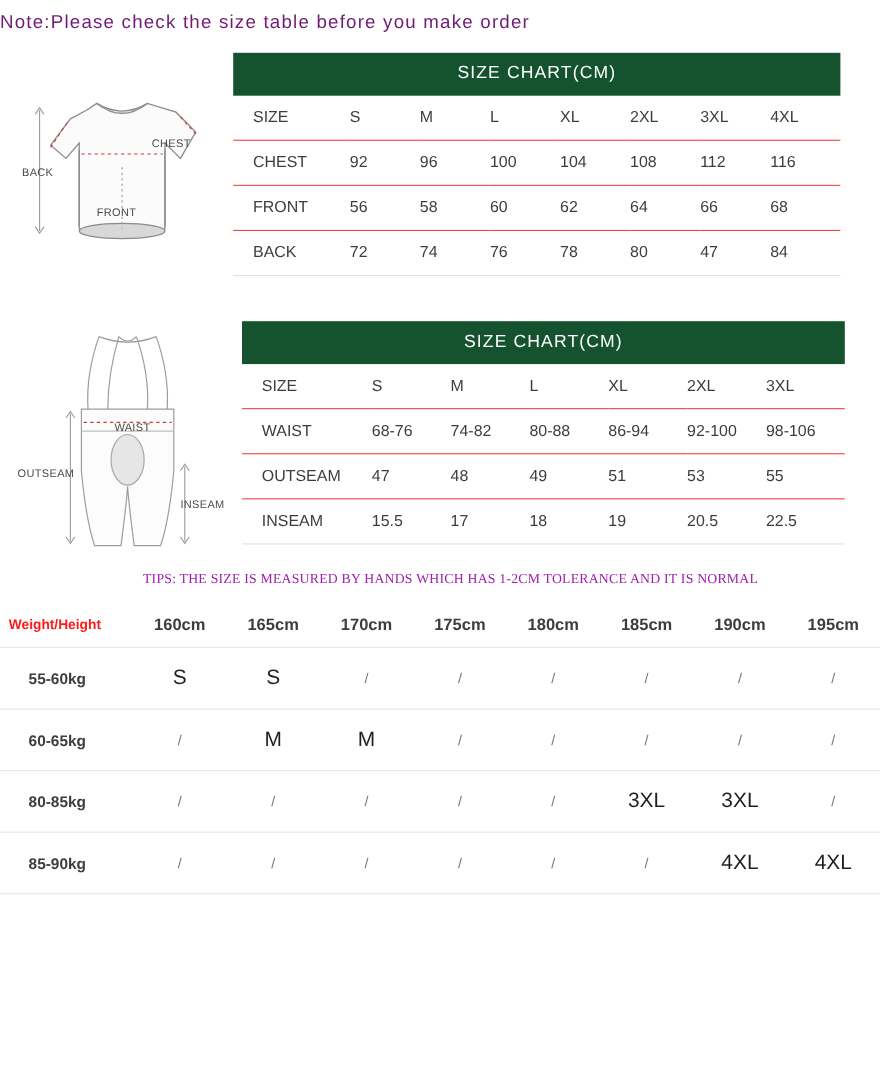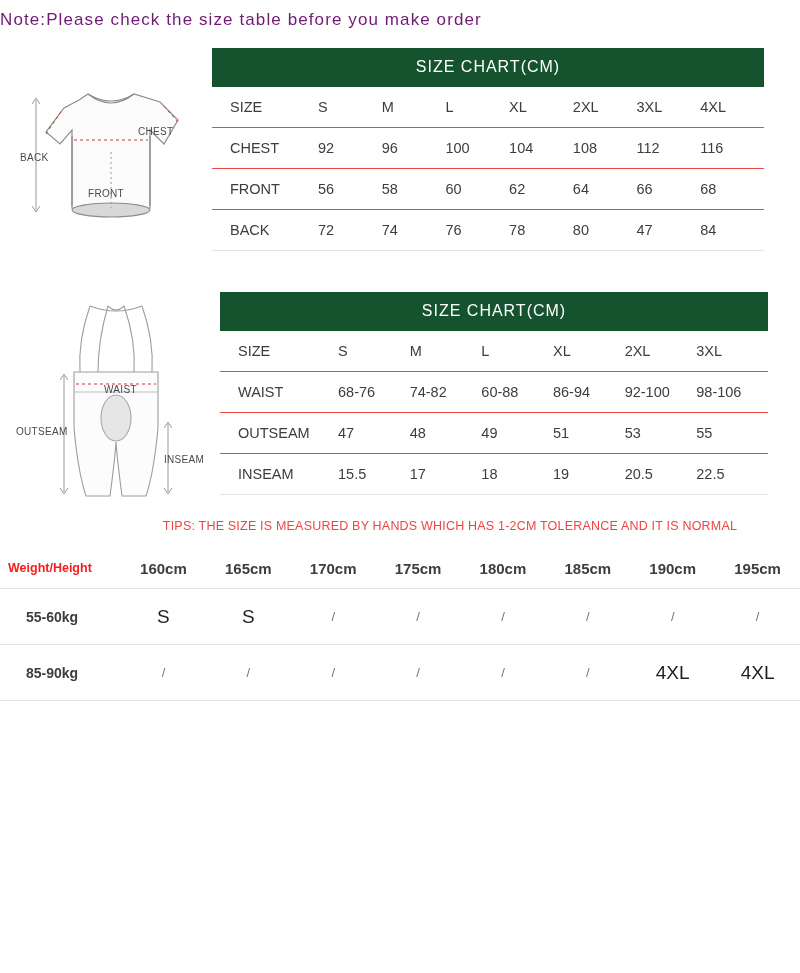--- a/index.html
+++ b/index.html
@@ -83,24 +83,24 @@
     border-bottom: 1px solid #e2e2e2;
   }
   table.sizes td.first {
     padding-left: 18px;
   }
   .tips {
     position: absolute;
     left: 130px;
     top: 519px;
     width: 640px;
-    text-align: center;
     font-size: 12.5px;
-    color: #ef4444;
+    color: #a21caf;
     letter-spacing: .2px;
+    font-family: Liberation Serif, serif;
   }
 
   
   .matrix {
     position: absolute;
     left: 0;
     top: 548px;
     width: 800px;
   }
   table.matrix-table {
@@ -277,21 +277,21 @@
         <td>M</td>
         <td>L</td>
         <td>XL</td>
         <td>2XL</td>
         <td>3XL</td>
       </tr>
       <tr>
         <td class="first">WAIST</td>
         <td>68-76</td>
         <td>74-82</td>
-        <td>60-88</td>
+        <td>80-88</td>
         <td>86-94</td>
         <td>92-100</td>
         <td>98-106</td>
       </tr>
       <tr>
         <td class="first">OUTSEAM</td>
         <td>47</td>
         <td>48</td>
         <td>49</td>
         <td>51</td>
@@ -334,20 +334,42 @@
         <td class="filled">S</td>
         <td class="filled">S</td>
         <td class="dash">/</td>
         <td class="dash">/</td>
         <td class="dash">/</td>
         <td class="dash">/</td>
         <td class="dash">/</td>
         <td class="dash">/</td>
       </tr>
       <tr>
+        <th>60-65kg</th>
+        <td class="dash">/</td>
+        <td class="filled">M</td>
+        <td class="filled">M</td>
+        <td class="dash">/</td>
+        <td class="dash">/</td>
+        <td class="dash">/</td>
+        <td class="dash">/</td>
+        <td class="dash">/</td>
+      </tr>
+      <tr>
+        <th>80-85kg</th>
+        <td class="dash">/</td>
+        <td class="dash">/</td>
+        <td class="dash">/</td>
+        <td class="dash">/</td>
+        <td class="dash">/</td>
+        <td class="filled">3XL</td>
+        <td class="filled">3XL</td>
+        <td class="dash">/</td>
+      </tr>
+      <tr>
         <th>85-90kg</th>
         <td class="dash">/</td>
         <td class="dash">/</td>
         <td class="dash">/</td>
         <td class="dash">/</td>
         <td class="dash">/</td>
         <td class="dash">/</td>
         <td class="filled">4XL</td>
         <td class="filled">4XL</td>
       </tr>

